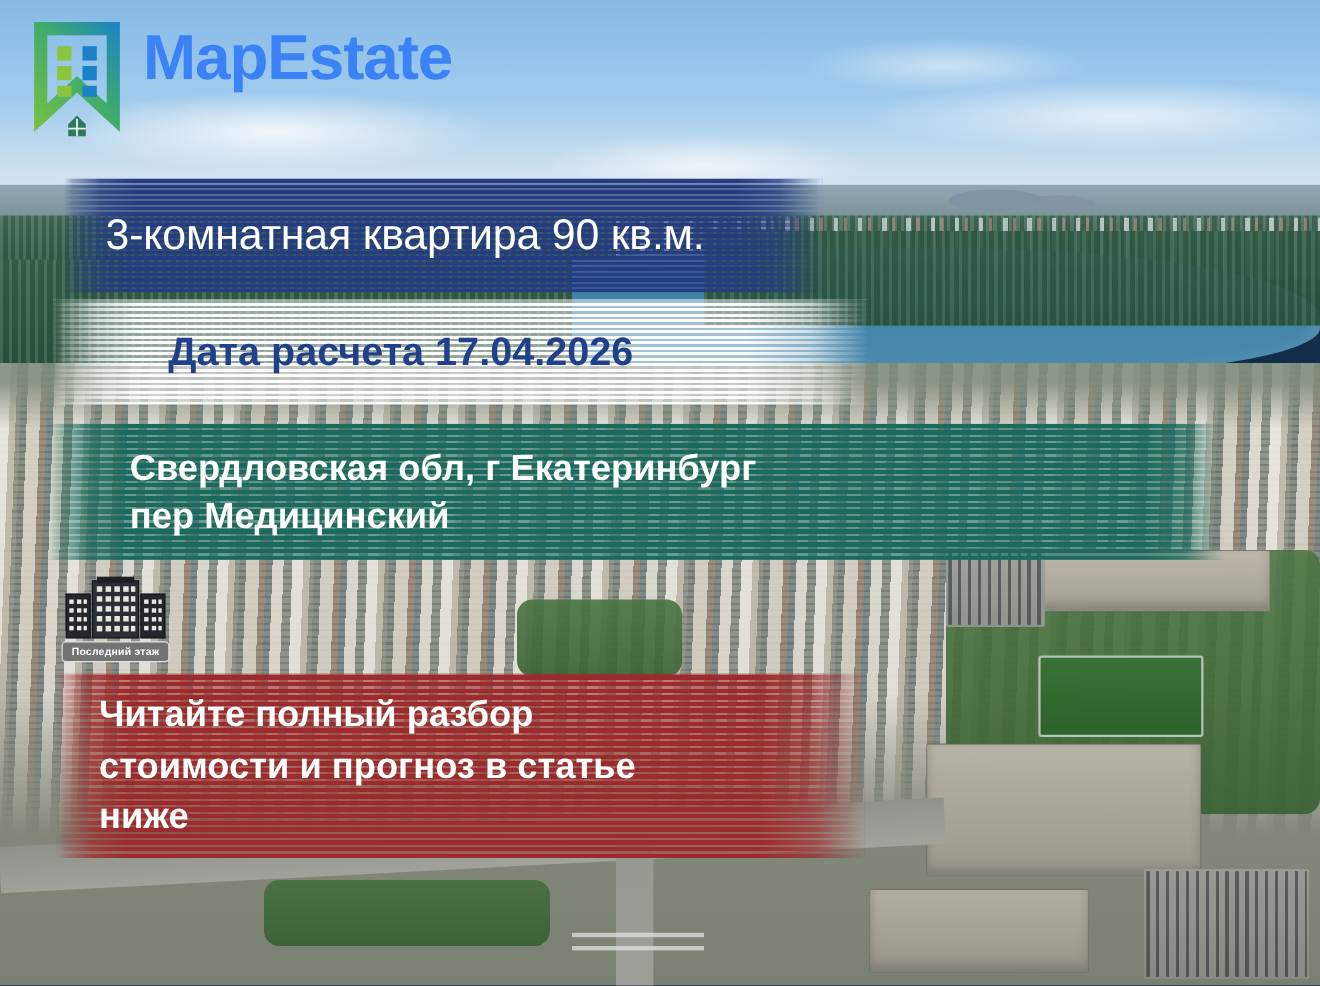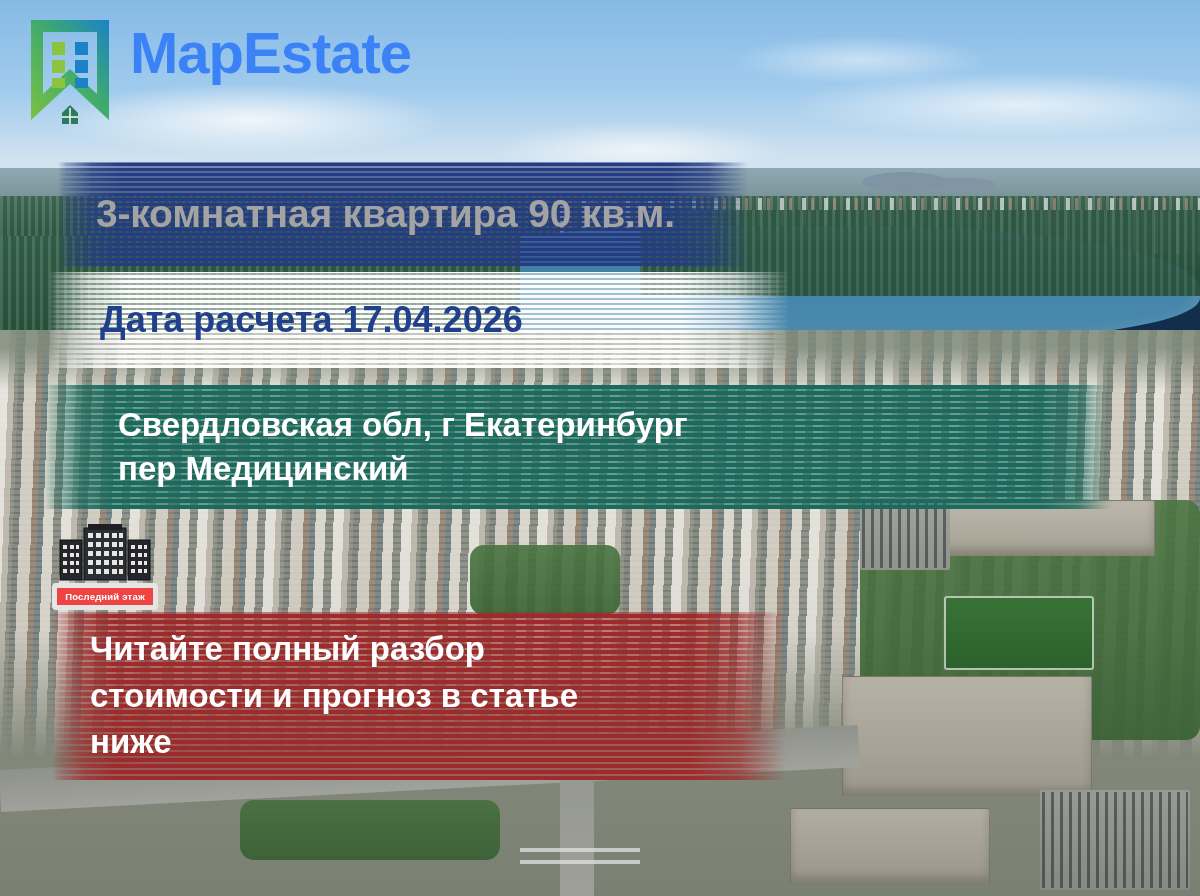--- a/index.html
+++ b/index.html
@@ -144,36 +144,36 @@
     background:#253c82;
     -webkit-mask-image:
       linear-gradient(90deg, rgba(0,0,0,0) 0, rgba(0,0,0,.35) 8px, rgba(0,0,0,.85) 34px, #000 64px, #000 calc(100% - 78px), rgba(0,0,0,.8) calc(100% - 40px), rgba(0,0,0,.25) calc(100% - 12px), rgba(0,0,0,0) 100%),
       repeating-linear-gradient(0deg, #000 0 3px, rgba(0,0,0,.55) 3px 5px);
     mask-image:
       linear-gradient(90deg, rgba(0,0,0,0) 0, rgba(0,0,0,.35) 8px, rgba(0,0,0,.85) 34px, #000 64px, #000 calc(100% - 78px), rgba(0,0,0,.8) calc(100% - 40px), rgba(0,0,0,.25) calc(100% - 12px), rgba(0,0,0,0) 100%),
       repeating-linear-gradient(0deg, #000 0 3px, rgba(0,0,0,.55) 3px 5px);
     -webkit-mask-composite:source-in; mask-composite:intersect;
   }
   .b-title .txt{
-    color:#a3a3a3; font-size:39px; font-weight:700; margin-left:38px; letter-spacing:-.2px;
+    color:#ffffff; font-size:39px; font-weight:400; margin-left:38px; letter-spacing:-.2px;
   }
 
   .b-date{ left:48px; top:272px; width:742px; height:96px; }
   .b-date .fill{
     background:#fbfbfb;
     -webkit-mask-image:
       linear-gradient(90deg, rgba(0,0,0,0) 0, rgba(0,0,0,.3) 10px, rgba(0,0,0,.8) 40px, #000 78px, #000 calc(100% - 110px), rgba(0,0,0,.75) calc(100% - 54px), rgba(0,0,0,.2) calc(100% - 14px), rgba(0,0,0,0) 100%),
       repeating-linear-gradient(0deg, #000 0 3px, rgba(0,0,0,.5) 3px 5px);
     mask-image:
       linear-gradient(90deg, rgba(0,0,0,0) 0, rgba(0,0,0,.3) 10px, rgba(0,0,0,.8) 40px, #000 78px, #000 calc(100% - 110px), rgba(0,0,0,.75) calc(100% - 54px), rgba(0,0,0,.2) calc(100% - 14px), rgba(0,0,0,0) 100%),
       repeating-linear-gradient(0deg, #000 0 3px, rgba(0,0,0,.5) 3px 5px);
     -webkit-mask-composite:source-in; mask-composite:intersect;
   }
   .b-date .txt{
-    color:#20408c; font-size:36px; font-weight:700; margin-left:52px;
+    color:#20408c; font-size:36px; font-weight:700; margin-left:105px;
   }
 
   .b-addr{ left:44px; top:385px; width:1068px; height:124px; }
   .b-addr .fill{
     background:#1a6b5e;
     -webkit-mask-image:
       linear-gradient(90deg, rgba(0,0,0,0) 0, rgba(0,0,0,.3) 8px, rgba(0,0,0,.8) 34px, #000 70px, #000 calc(100% - 70px), rgba(0,0,0,.8) calc(100% - 34px), rgba(0,0,0,.2) calc(100% - 10px), rgba(0,0,0,0) 100%),
       repeating-linear-gradient(0deg, #000 0 4px, rgba(0,0,0,.6) 4px 6px);
     mask-image:
       linear-gradient(90deg, rgba(0,0,0,0) 0, rgba(0,0,0,.3) 8px, rgba(0,0,0,.8) 34px, #000 70px, #000 calc(100% - 70px), rgba(0,0,0,.8) calc(100% - 34px), rgba(0,0,0,.2) calc(100% - 10px), rgba(0,0,0,0) 100%),
@@ -197,24 +197,24 @@
   }
   .b-cta .txt{
     color:#fff; font-size:33px; font-weight:700; line-height:1.42; margin-left:38px;
   }
 
   
   .marker{ position:absolute; left:40px; top:524px; z-index:5; width:130px; }
   .marker-ico{ display:block; margin:0 auto; }
   .marker-label{
     margin:1px auto 0; display:block; width:max-content;
-    background:#ef4444; color:#fff;
+    background:#737373; color:#fff;
     font-size:9.5px; font-weight:700; letter-spacing:.2px;
     padding:3px 8px 3px; border-radius:4px;
-    border:5px solid #e5e5e5; text-align:right;
+    border:1px solid #e5e5e5; text-align:right;
     white-space:nowrap;
   }
 </style>
 </head>
 <body>
 
 <div id="poster">
 
   <div class="photo">
     <div class="sky"></div>

